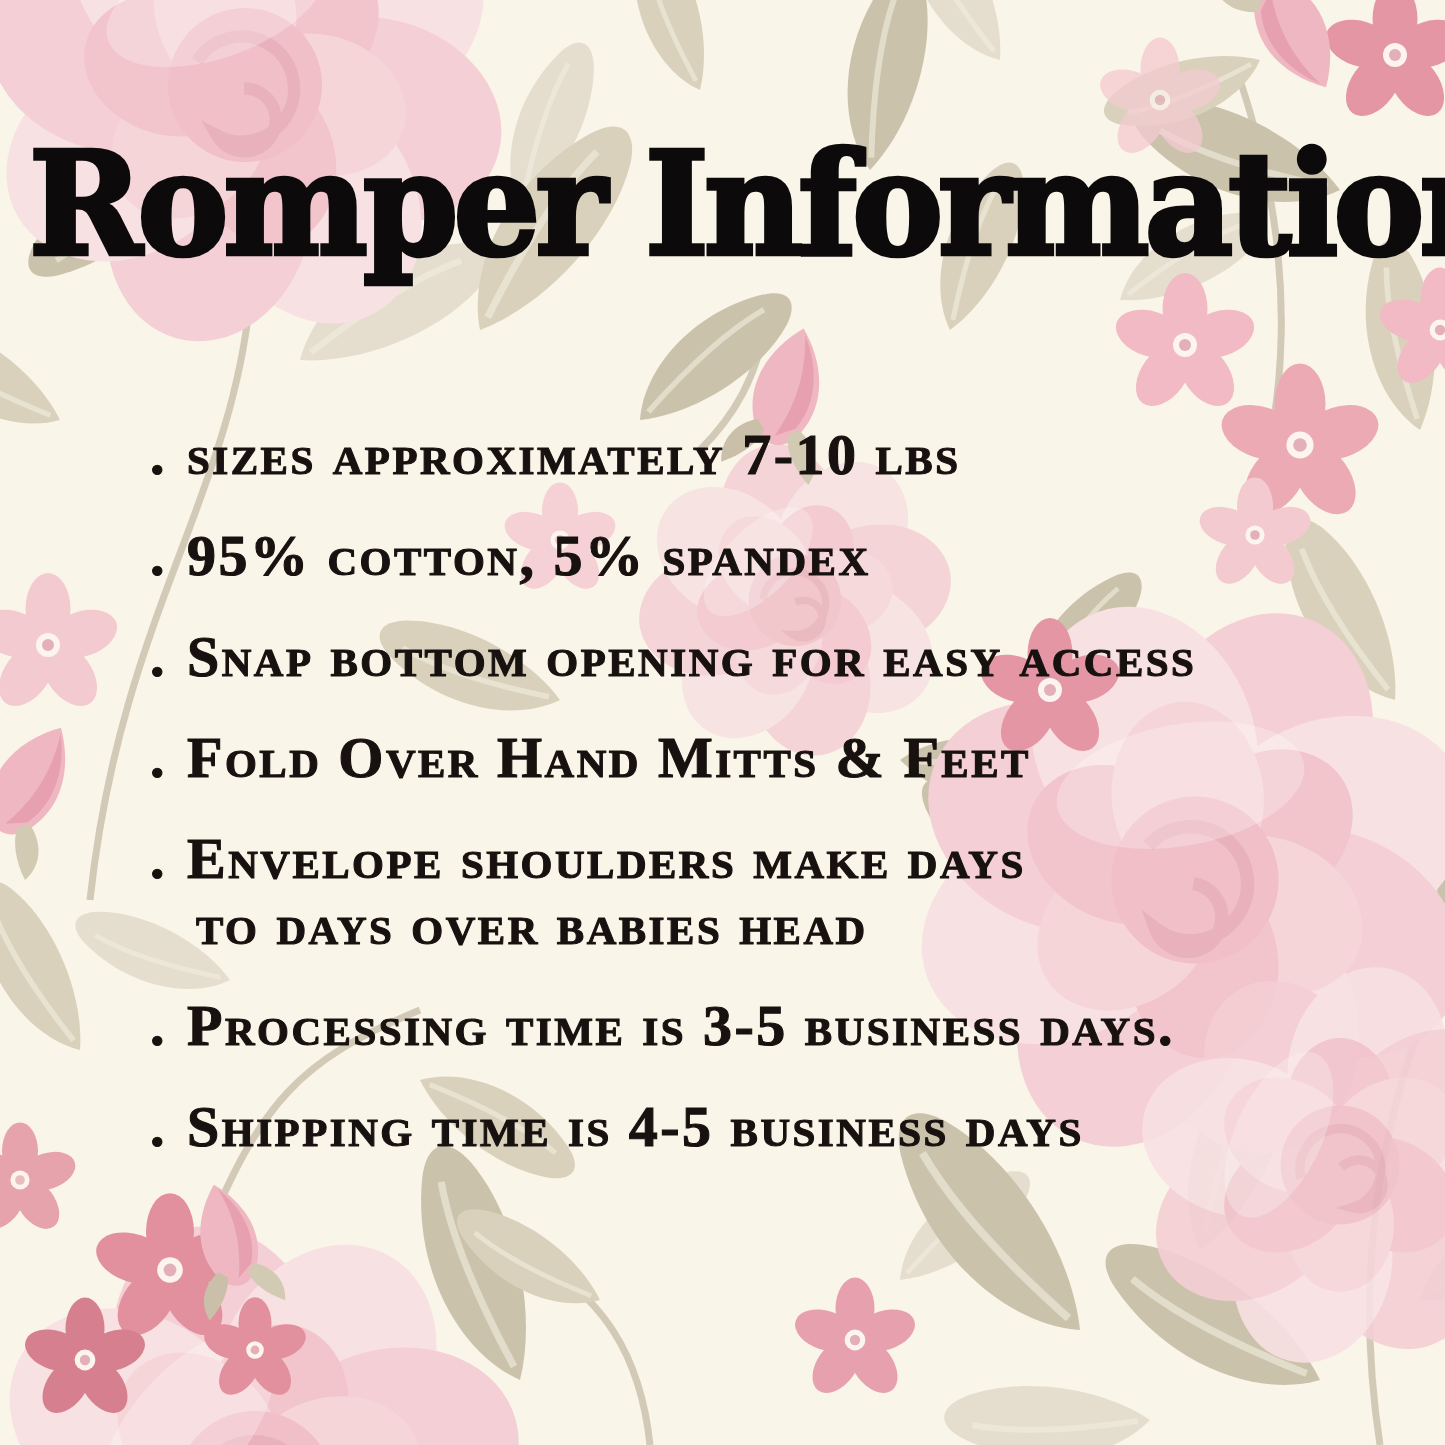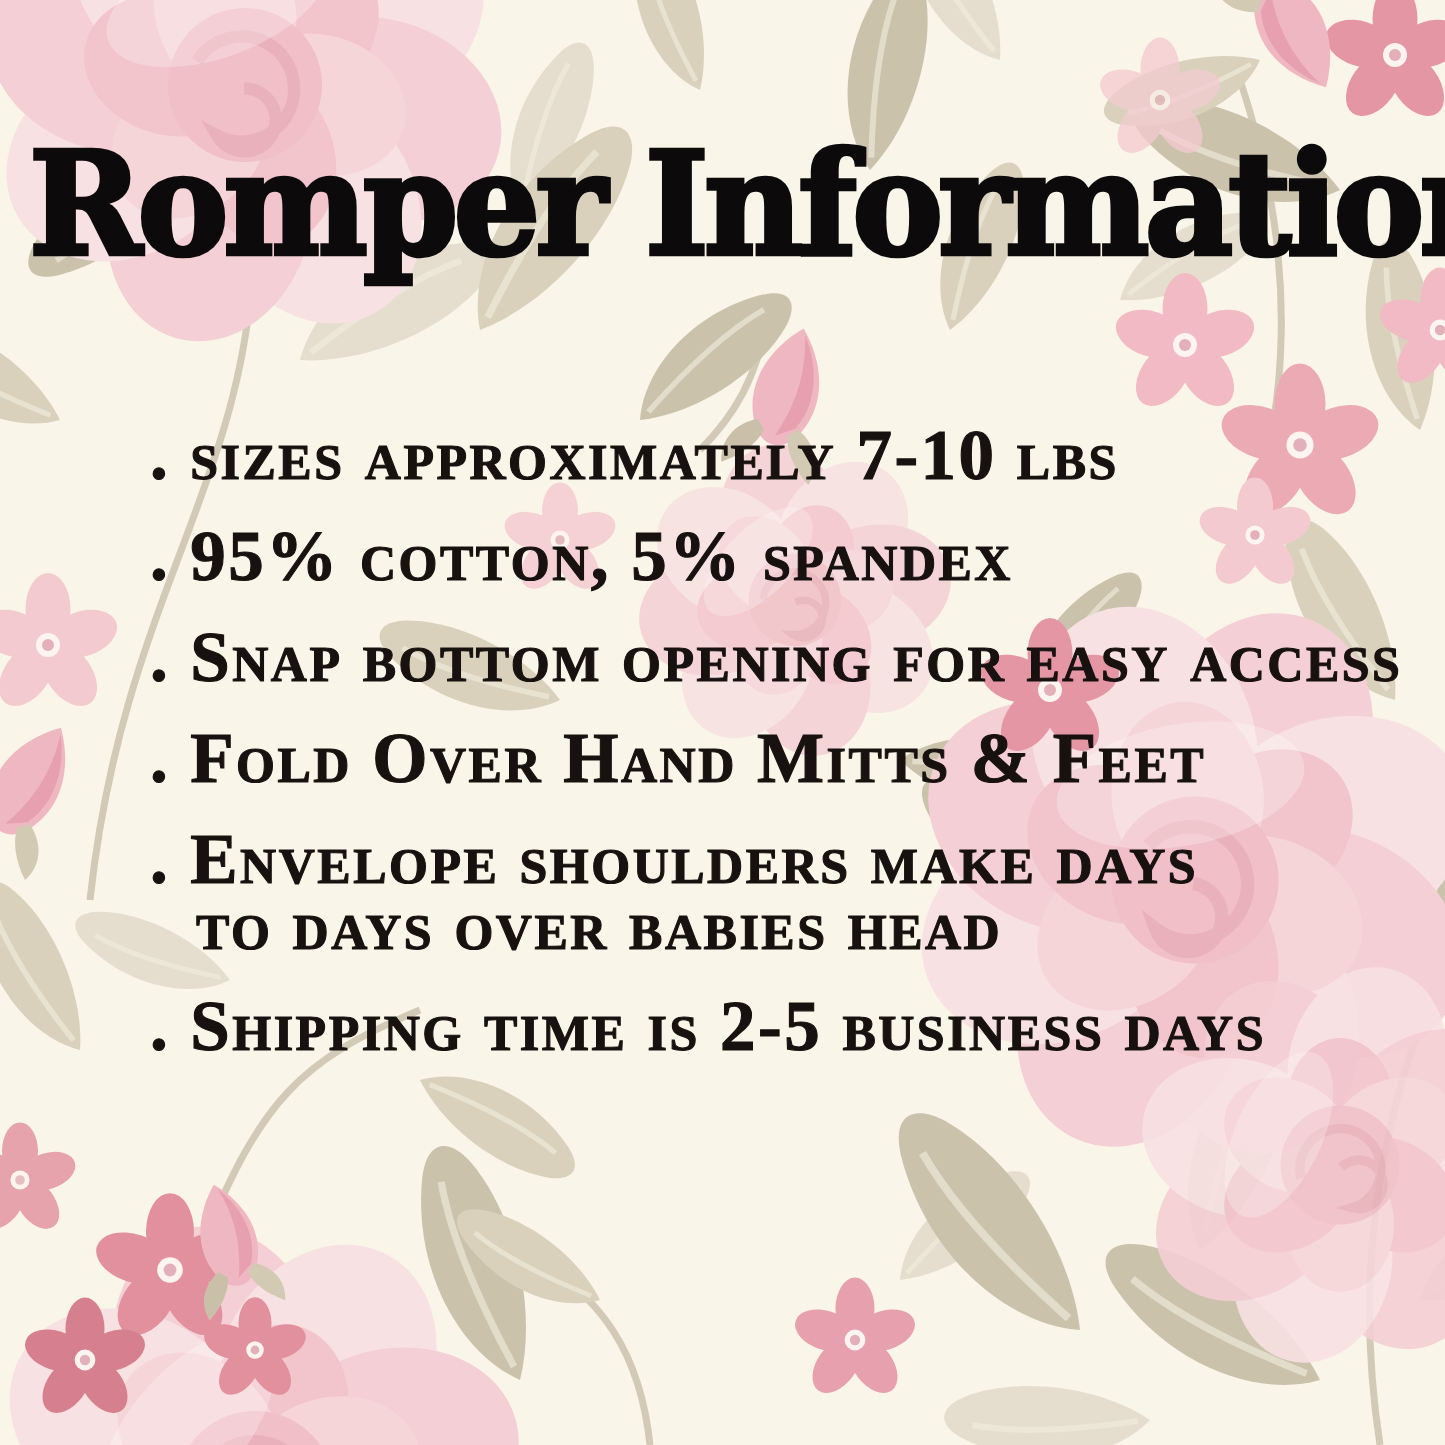--- a/index.html
+++ b/index.html
@@ -23,21 +23,21 @@
     -webkit-text-stroke:4.5px #0d0a0b;
     transform:scaleX(.96);
     transform-origin:center;
     white-space:nowrap;
   }
   .info-list{
     position:absolute;left:150px;top:422px;width:1260px;
     color:#17110f;
     font-family:"Liberation Serif", serif;
     font-weight:bold;
-    font-size:71px;
+    font-size:58px;
     line-height:66px;
     font-variant:small-caps;
     letter-spacing:2.5px;
     -webkit-text-stroke:1.1px #17110f;
   }
   .item{margin:0 0 35px 0;padding-left:46px;text-indent:-46px;}
   .dot{display:inline-block;text-indent:0;margin-right:20px;font-variant:normal;}
 </style>
 </head>
 <body>
@@ -174,17 +174,18 @@
 
   <div class="overlay">
     <div class="title">Romper Information</div>
 
     <div class="info-list">
       <div class="item"><span class="dot">.</span><span>sizes approximately 7-10 lbs</span></div>
       <div class="item"><span class="dot">.</span><span>95% cotton, 5% spandex</span></div>
       <div class="item"><span class="dot">.</span><span>Snap bottom opening for easy access</span></div>
       <div class="item"><span class="dot">.</span><span>Fold Over Hand Mitts &amp; Feet</span></div>
       <div class="item"><span class="dot">.</span><span>Envelope shoulders make days</span><br><span>to days over babies head</span></div>
-      <div class="item"><span class="dot">.</span><span>Shipping time is 2-5 business days</span><br></div>
+      <div class="item"><span class="dot">.</span><span>Processing time is 3-5 business days.</span></div>
+      <div class="item"><span class="dot">.</span><span>Shipping time is 4-5 business days</span><br></div>
     </div>
   </div>
 
 </div>
 
 </body></html>

